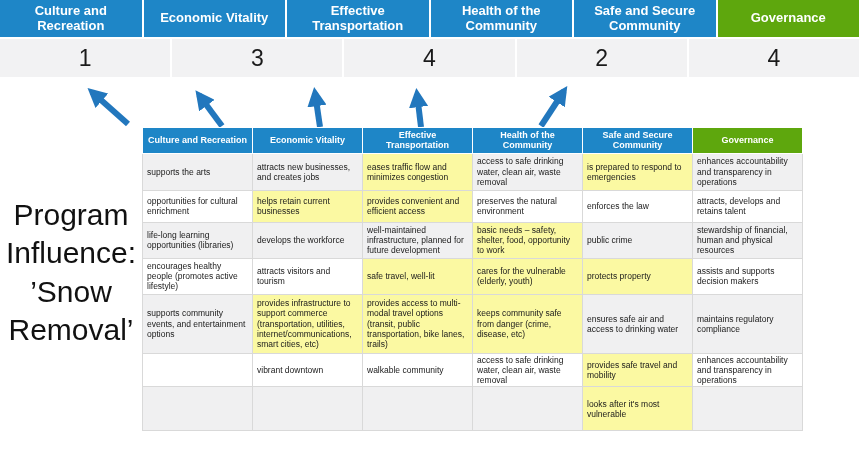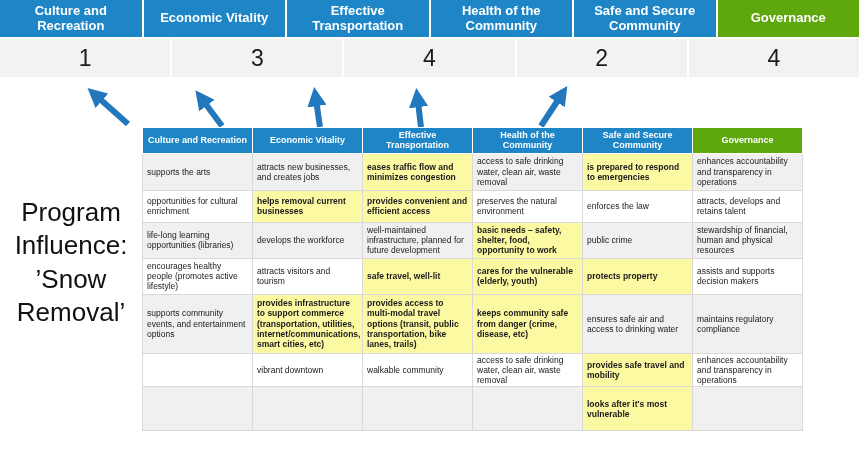--- a/index.html
+++ b/index.html
@@ -19,41 +19,41 @@
             background:#1e86c7;border-bottom:2px solid #fff;padding:2px 6px;}
   .sum-head.green{background:#5ea70d;}
   .sum-score{height:38px;background:#f2f2f3;color:#1a1a1a;font-size:23px;}
 
   
   #arrows{position:absolute;left:0;top:80px;}
 
   
   #program-title{
     position:absolute;left:0;top:196px;width:142px;text-align:center;
-    font-size:26px;line-height:1.28;color:#111;
+    font-size:30px;line-height:1.28;color:#111;
   }
 
   
   #matrix{
     position:absolute;left:142px;top:127px;width:661px;
     border-collapse:collapse;table-layout:fixed;
     font-size:8.5px;line-height:1.2;color:#1a1a1a;
   }
   #matrix th{
     background:#1e86c7;color:#fff;font-weight:bold;font-size:9px;line-height:1.15;
     border:1px solid #fff;padding:2px 3px;height:25px;text-align:center;vertical-align:middle;
     box-sizing:border-box;
   }
   #matrix th.green{background:#5ea70d;}
   #matrix td{
     border:1px solid #d9d9d9;padding:1px 4px;vertical-align:middle;text-align:left;
     box-sizing:border-box;background:#ffffff;
   }
   #matrix tbody tr:nth-child(odd) td{background:#f0f0f1;}
-  #matrix td.hl{background:#fbf9a2 !important;font-weight:bold;}
+  #matrix td.hl{background:#fbf9a2 !important;}
   #matrix tbody tr:nth-child(1) td{height:37px;}
   #matrix tbody tr:nth-child(2) td{height:32px;}
   #matrix tbody tr:nth-child(3) td{height:36px;}
   #matrix tbody tr:nth-child(4) td{height:36px;}
   #matrix tbody tr:nth-child(5) td{height:59px;}
   #matrix tbody tr:nth-child(6) td{height:33px;}
   #matrix tbody tr:nth-child(7) td{height:44px;}
   #matrix tbody tr:nth-child(8) td{height:48px;text-align:right;}
 </style>
 </head>
@@ -107,21 +107,21 @@
       <tr>
         <td>supports the arts</td>
         <td>attracts new businesses, and creates jobs</td>
         <td class="hl">eases traffic flow and minimizes congestion</td>
         <td>access to safe drinking water, clean air, waste removal</td>
         <td class="hl">is prepared to respond to emergencies</td>
         <td>enhances accountability and transparency in operations</td>
       </tr>
       <tr>
         <td>opportunities for cultural enrichment</td>
-        <td class="hl">helps removal current businesses</td>
+        <td class="hl">helps retain current businesses</td>
         <td class="hl">provides convenient and efficient access</td>
         <td>preserves the natural environment</td>
         <td>enforces the law</td>
         <td>attracts, develops and retains talent</td>
       </tr>
       <tr>
         <td>life-long learning opportunities (libraries)</td>
         <td>develops the workforce</td>
         <td>well-maintained infrastructure, planned for future development</td>
         <td class="hl">basic needs – safety, shelter, food, opportunity to work</td>

